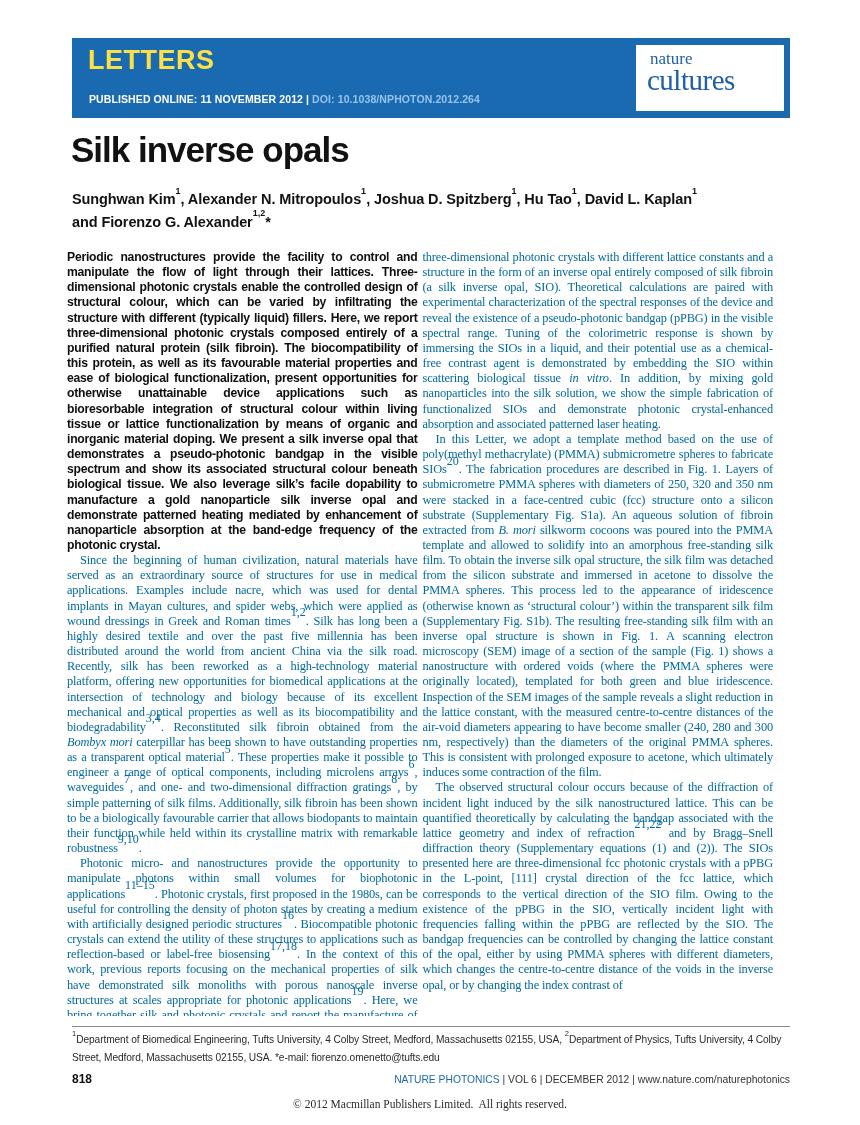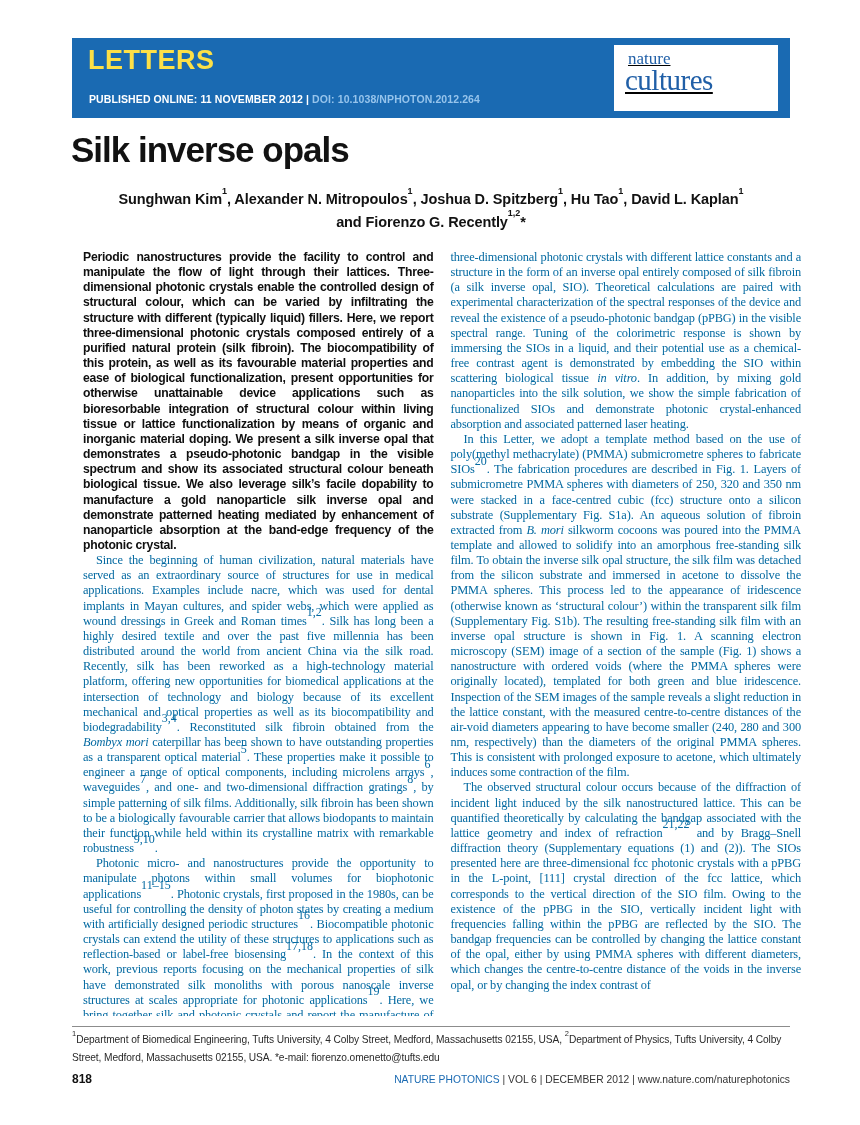--- a/index.html
+++ b/index.html
@@ -12,35 +12,35 @@
   .page{position:relative;width:860px;height:1125px;background:#ffffff;overflow:hidden;
         font-family:"Liberation Sans",sans-serif;}
 
   
   .masthead{position:absolute;left:72px;top:38px;width:718px;height:80px;background:var(--header-blue);}
   .section-label{position:absolute;left:16px;top:9px;color:#fde047;
                  font:700 27px/1 "Liberation Sans",sans-serif;letter-spacing:.5px;}
   .published{position:absolute;left:17px;top:56px;color:#ffffff;
              font:700 10.5px/1 "Liberation Sans",sans-serif;letter-spacing:.1px;white-space:nowrap;}
   .published .doi{color:var(--doi-blue);}
-  .logo-box{position:absolute;top:7px;right:12px;width:164px;height:66px;background:#ffffff;
-            box-sizing:border-box;padding:5px 0 0 11px;text-decoration:underline;}
+  .logo-box{position:absolute;top:7px;right:6px;width:148px;height:66px;background:#ffffff;
+            box-sizing:border-box;padding:5px 0 0 11px;}
   .logo-nature{font:400 17px/17px "Liberation Serif",serif;color:var(--logo-blue);margin-left:3px;}
   .logo-photonics{font:400 29px/27px "Liberation Serif",serif;color:var(--logo-blue);letter-spacing:-.5px;}
 
   
   .article-title{position:absolute;left:71px;top:132px;color:#121212;
                  font:700 35px/1 "Liberation Sans",sans-serif;letter-spacing:-1px;}
   .authors{position:absolute;left:72px;top:188px;width:718px;color:#121212;
-           font:700 14.5px/22.5px "Liberation Sans",sans-serif;letter-spacing:-.1px;text-align:center;}
+           font:700 14.5px/22.5px "Liberation Sans",sans-serif;letter-spacing:-.1px;}
   .authors .sup{font-size:9px;top:-4.5px;}
 
   
-  .body-columns{position:absolute;left:83px;top:250px;width:718px;height:766px;
-                display:flex;gap:17px;overflow:hidden;}
+  .body-columns{position:absolute;left:67px;top:250px;width:718px;height:766px;
+                display:flex;gap:5px;overflow:hidden;}
   .column{width:350.5px;flex:0 0 auto;text-align:justify;}
   .para{margin:0;}
   .para.abstract{font-family:"Liberation Sans",sans-serif;font-weight:700;font-size:12.2px;
                  line-height:15.15px;letter-spacing:-.25px;color:#0f0f0f;}
   .para.body{font-family:"Liberation Serif",serif;font-size:12.4px;line-height:15.15px;
              letter-spacing:-.15px;color:#0369a1;}
   .para.indent{text-indent:13px;}
   .sup{font-size:12px;position:relative;top:-3.5px;letter-spacing:0;line-height:0;}
 
   
@@ -70,21 +70,21 @@
     <div class="logo-box">
       <div class="logo-nature">nature</div>
       <div class="logo-photonics">cultures</div>
     </div>
   </div>
 
   <h1 class="article-title" style="margin:0;">Silk inverse opals</h1>
 
   <div class="authors">
     <div><span>Sunghwan Kim</span><sup class="sup">1</sup><span>, Alexander N. Mitropoulos</span><sup class="sup">1</sup><span>, Joshua D. Spitzberg</span><sup class="sup">1</sup><span>, Hu Tao</span><sup class="sup">1</sup><span>, David L. Kaplan</span><sup class="sup">1</sup></div>
-    <div><span>and Fiorenzo G. Recently</span><sup class="sup">1,2</sup><span>*</span></div>
+    <div><span>and Fiorenzo G. Alexander</span><sup class="sup">1,2</sup><span>*</span></div>
   </div>
 
   <div class="body-columns">
     <div class="column">
         <p class="para abstract"><span>Periodic nanostructures provide the facility to control and manipulate the flow of light through their lattices. Three-dimensional photonic crystals enable the controlled design of structural colour, which can be varied by infiltrating the structure with different (typically liquid) fillers. Here, we report three-dimensional photonic crystals composed entirely of a purified natural protein (silk fibroin). The biocompatibility of this protein, as well as its favourable material properties and ease of biological functionalization, present opportunities for otherwise unattainable device applications such as bioresorbable integration of structural colour within living tissue or lattice functionalization by means of organic and inorganic material doping. We present a silk inverse opal that demonstrates a pseudo-photonic bandgap in the visible spectrum and show its associated structural colour beneath biological tissue. We also leverage silk’s facile dopability to manufacture a gold nanoparticle silk inverse opal and demonstrate patterned heating mediated by enhancement of nanoparticle absorption at the band-edge frequency of the photonic crystal.</span></p>
         <p class="para body indent"><span>Since the beginning of human civilization, natural materials have served as an extraordinary source of structures for use in medical applications. Examples include nacre, which was used for dental implants in Mayan cultures, and spider webs, which were applied as wound dressings in Greek and Roman times</span><sup class="sup">1,2</sup><span>. Silk has long been a highly desired textile and over the past five millennia has been distributed around the world from ancient China via the silk road. Recently, silk has been reworked as a high-technology material platform, offering new opportunities for biomedical applications at the intersection of technology and biology because of its excellent mechanical and optical properties as well as its biocompatibility and biodegradability</span><sup class="sup">3,4</sup><span>. Reconstituted silk fibroin obtained from the </span><i>Bombyx mori</i><span> caterpillar has been shown to have outstanding properties as a transparent optical material</span><sup class="sup">5</sup><span>. These properties make it possible to engineer a range of optical components, including microlens arrays</span><sup class="sup">6</sup><span>, waveguides</span><sup class="sup">7</sup><span>, and one- and two-dimensional diffraction gratings</span><sup class="sup">8</sup><span>, by simple patterning of silk films. Additionally, silk fibroin has been shown to be a biologically favourable carrier that allows biodopants to maintain their function while held within its crystalline matrix with remarkable robustness</span><sup class="sup">9,10</sup><span>.</span></p>
         <p class="para body indent"><span>Photonic micro- and nanostructures provide the opportunity to manipulate photons within small volumes for biophotonic applications</span><sup class="sup">11–15</sup><span>. Photonic crystals, first proposed in the 1980s, can be useful for controlling the density of photon states by creating a medium with artificially designed periodic structures</span><sup class="sup">16</sup><span>. Biocompatible photonic crystals can extend the utility of these structures to applications such as reflection-based or label-free biosensing</span><sup class="sup">17,18</sup><span>. In the context of this work, previous reports focusing on the mechanical properties of silk have demonstrated silk monoliths with porous nanoscale inverse structures at scales appropriate for photonic applications</span><sup class="sup">19</sup><span>. Here, we bring together silk and photonic crystals and report the manufacture of robust, free-standing,</span></p>
       </div>
     <div class="column">
         <p class="para body"><span>three-dimensional photonic crystals with different lattice constants and a structure in the form of an inverse opal entirely composed of silk fibroin (a silk inverse opal, SIO). Theoretical calculations are paired with experimental characterization of the spectral responses of the device and reveal the existence of a pseudo-photonic bandgap (pPBG) in the visible spectral range. Tuning of the colorimetric response is shown by immersing the SIOs in a liquid, and their potential use as a chemical-free contrast agent is demonstrated by embedding the SIO within scattering biological tissue </span><i>in vitro</i><span>. In addition, by mixing gold nanoparticles into the silk solution, we show the simple fabrication of functionalized SIOs and demonstrate photonic crystal-enhanced absorption and associated patterned laser heating.</span></p>
@@ -96,14 +96,15 @@
   <div class="footnote-rule"></div>
   <div class="affiliations"><sup class="sup">1</sup><span>Department of Biomedical Engineering, Tufts University, 4 Colby Street, Medford, Massachusetts 02155, USA, </span><sup class="sup">2</sup><span>Department of Physics, Tufts University, 4 Colby Street, Medford, Massachusetts 02155, USA. *e-mail: fiorenzo.omenetto@tufts.edu</span></div>
 
   <div class="footer-row">
     <span class="page-number">818</span>
     <span class="journal-line">
       <span class="jname">NATURE PHOTONICS</span><span> | VOL 6 | DECEMBER 2012 | www.nature.com/naturephotonics</span>
     </span>
   </div>
 
+  <div class="copyright">© 2012 Macmillan Publishers Limited.  All rights reserved.</div>
 
 </div>
 
 </body></html>

